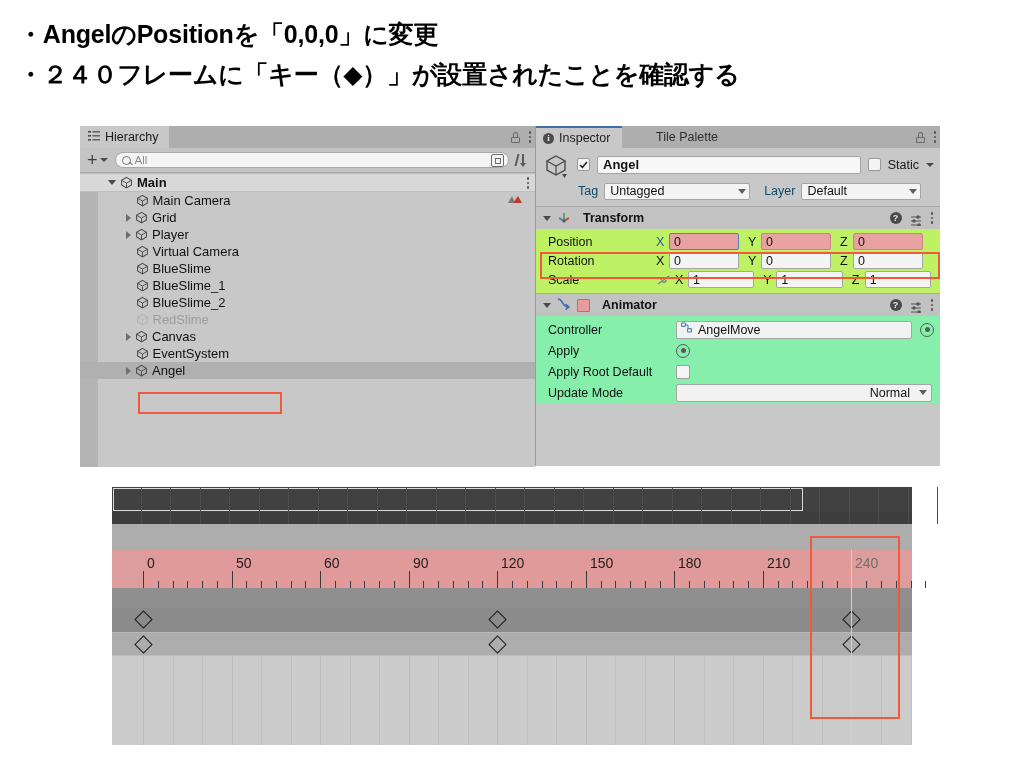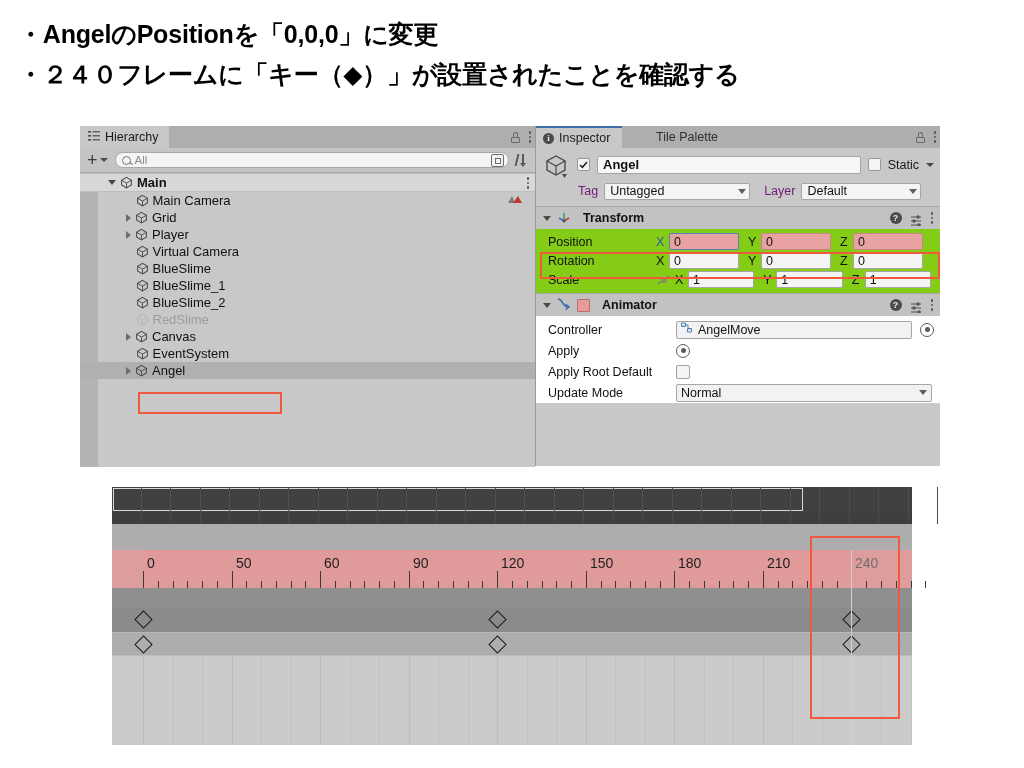--- a/index.html
+++ b/index.html
@@ -103,50 +103,50 @@
   .oh-row1{display:flex;align-items:center;gap:7px;height:21px;}
   .big-cube{width:26px;height:26px;position:relative;margin-top:2px;}
   .chk{width:13px;height:13px;background:#f4f4f4;border:1px solid #9a9a9a;border-radius:2px;
        display:flex;align-items:center;justify-content:center;box-sizing:border-box;flex:none;}
   .chk svg{display:block;}
   .name-field{flex:1;height:18px;background:#f7f7f7;border:1px solid #a5a5a5;border-radius:2px;
        display:flex;align-items:center;padding:0 5px;box-sizing:border-box;
        font-size:13px;font-weight:bold;color:#111;}
   .static-lbl{font-size:12.5px;color:#1a1a1a;}
   .oh-row2{display:flex;align-items:center;gap:6px;height:20px;margin-top:6px;padding-left:34px;}
-  .fld-lbl{font-size:12.5px;color:#701a75;}
+  .fld-lbl{font-size:12.5px;color:#0c4a6e;}
   .dropdown{height:17px;background:#f4f4f4;border:1px solid #a5a5a5;border-radius:2px;
       display:flex;align-items:center;justify-content:space-between;padding:0 3px 0 5px;
       box-sizing:border-box;font-size:12.5px;color:#111;}
   .dd-arrow{width:0;height:0;border-left:4px solid transparent;border-right:4px solid transparent;
       border-top:5px solid #5e5e5e;margin-left:4px;}
 
   .comp-head{height:22px;background:#c2c2c2;border-top:1px solid #a9a9a9;
       display:flex;align-items:center;gap:6px;padding:0 6px 0 7px;position:relative;}
   .comp-title{font-size:12.5px;font-weight:bold;color:#111;margin-left:6px;}
   .comp-icons{position:absolute;right:7px;display:flex;align-items:center;gap:8px;}
   .help-ic{width:12px;height:12px;border-radius:50%;background:#4b4b4b;color:#e9e9e9;
       font-size:9px;font-weight:bold;display:flex;align-items:center;justify-content:center;}
   .pref-ic{width:13px;height:12px;position:relative;}
   .anim-sq{width:13px;height:13px;background:#e79b9b;border:1px solid #b96f6f;
       box-sizing:border-box;border-radius:1px;}
 
-  .tr-body{background:#84cc16;padding:3px 0 4px 0;}
+  .tr-body{background:#bef264;padding:3px 0 4px 0;}
   .tr-row{display:flex;align-items:center;height:19px;padding-left:12px;font-size:12.5px;color:#111;}
   .tr-name{width:108px;flex:none;}
   .axis{font-size:12.5px;color:#111;width:13px;text-align:left;flex:none;}
   .axis.x-blue{color:#2c5aa0;}
   .num-fld{width:70px;height:17px;background:#f4f4f4;border:1px solid #a5a5a5;border-radius:2px;
       display:flex;align-items:center;padding:0 4px;box-sizing:border-box;
       font-size:12.5px;color:#111;margin-right:9px;}
   .num-fld.rec{background:#e8a2a2;border-color:#c98585;}
   .num-fld.focus{border:1.6px solid #5a7fb8;}
   .link-ic{width:15px;height:12px;margin-right:4px;position:relative;}
 
-  .an-body{background:#ffffff;padding-top:3px;}
+  .an-body{background:#86efac;padding-top:3px;}
   .an-row{display:flex;align-items:center;height:21px;padding-left:12px;font-size:12.5px;color:#111;}
   .an-name{width:128px;flex:none;}
   .an-fld{flex:1;height:18px;background:#f2f2f2;border:1px solid #a5a5a5;border-radius:2px;
       display:flex;align-items:center;padding:0 4px;box-sizing:border-box;
       font-size:12.5px;color:#111;margin-right:8px;gap:5px;}
   .obj-pick{width:14px;height:14px;border-radius:50%;border:1.4px solid #5a5a5a;
       display:flex;align-items:center;justify-content:center;box-sizing:border-box;margin-right:6px;flex:none;}
   .obj-pick i{width:5px;height:5px;border-radius:50%;background:#5a5a5a;display:block;}
   .small-chk{width:14px;height:14px;background:#f5f5f5;border:1px solid #a0a0a0;border-radius:2px;box-sizing:border-box;}
 
@@ -561,21 +561,21 @@
               <i></i>
             </span>
           </div>
           <div class="an-row">
             <span class="an-name">Apply Root Default</span>
             <span class="small-chk"></span>
           </div>
           <div class="an-row">
             <span class="an-name">Update Mode</span>
             <span class="an-fld">
-              <span style="flex: 1 1 0%;">Normal</span>
+              <span style="flex: 1 1 0%; text-align: right;">Normal</span>
               <span class="dd-arrow"></span>
             </span>
           </div>
         </div>
     </div>
   </div>
 
   <div class="timeline">
     <div class="tl-topbar" id="tl-topbar">
       <div class="tl-white-box" style="left:1px;width:690px"></div>

